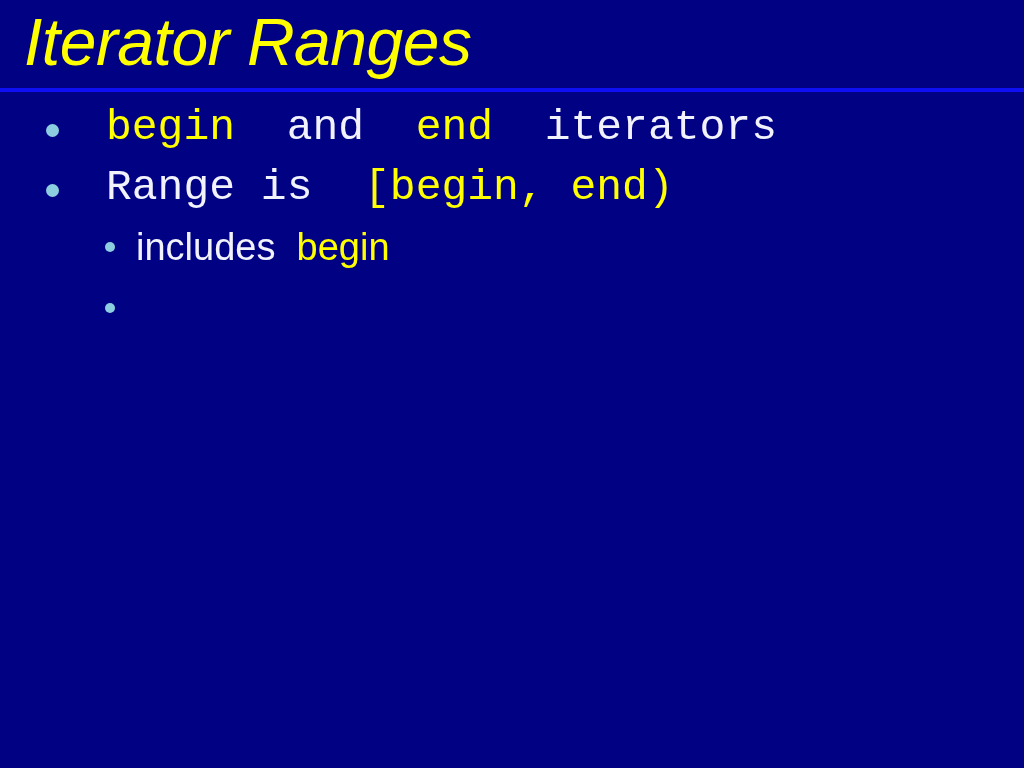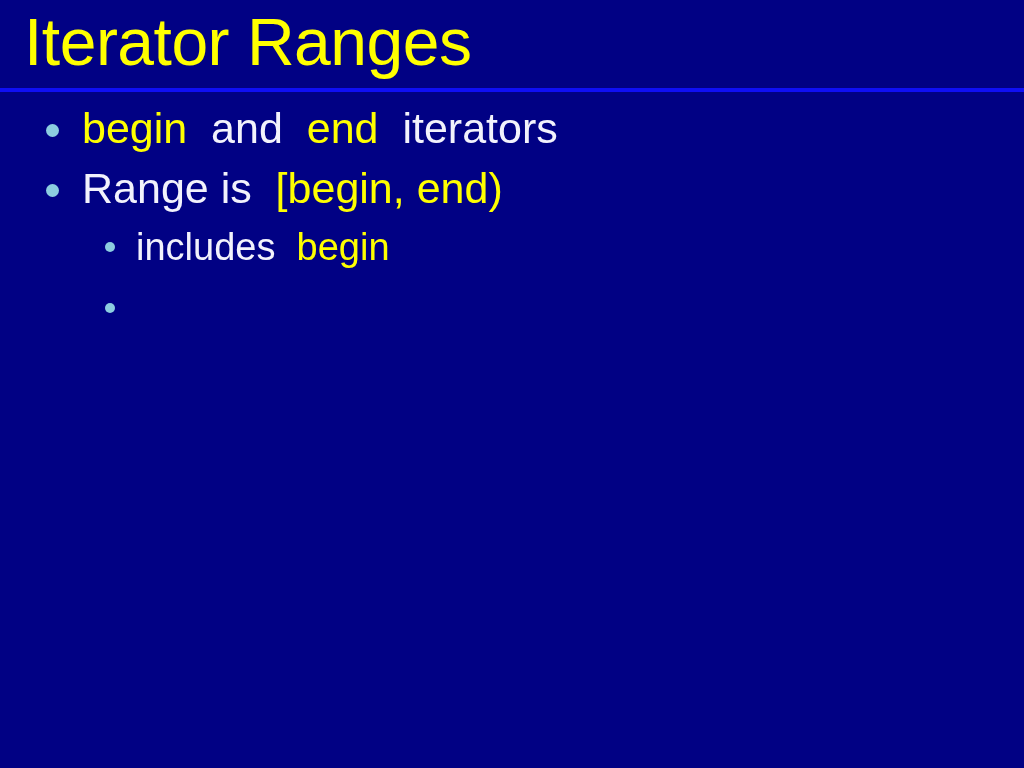--- a/index.html
+++ b/index.html
@@ -21,20 +21,21 @@
     background: #010184;
   }
 
   
   #title-area {
     position: absolute;
     left: 0;
     top: 0;
     width: 836px;
     height: 88px;
+    font-style: italic;
   }
   #slide-title {
     position: absolute;
     left: 24px;
     top: 2px;
     font-size: 66px;
     line-height: 80px;
     font-weight: normal;
     color: #FFFF00;
     letter-spacing: -0.5px;
@@ -57,22 +58,23 @@
     width: 1024px;
   }
 
   .bullet-row {
     position: relative;
     display: block;
     white-space: nowrap;
   }
 
   .bullet-row.level-1 {
-    padding-left: 82px;
+    padding-left: 106px;
     height: 60px;
+    font-family: Liberation Mono, monospace;
   }
   .bullet-row.level-2 {
     padding-left: 136px;
     height: 61px;
   }
 
   .marker {
     position: absolute;
     border-radius: 50%;
     background: #8CCDE0;

